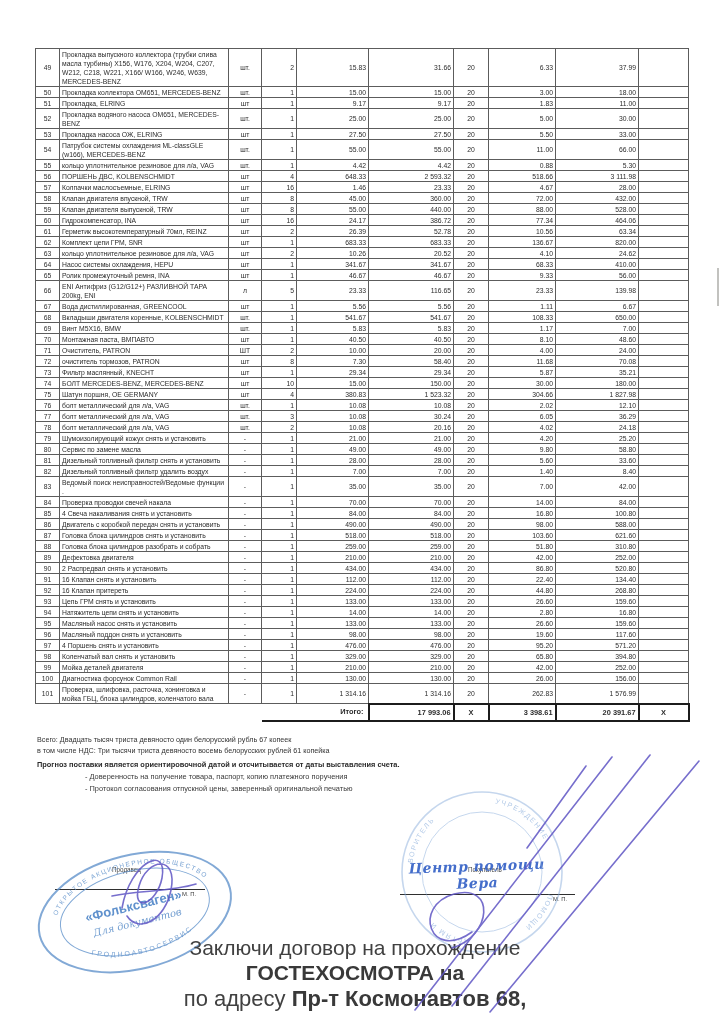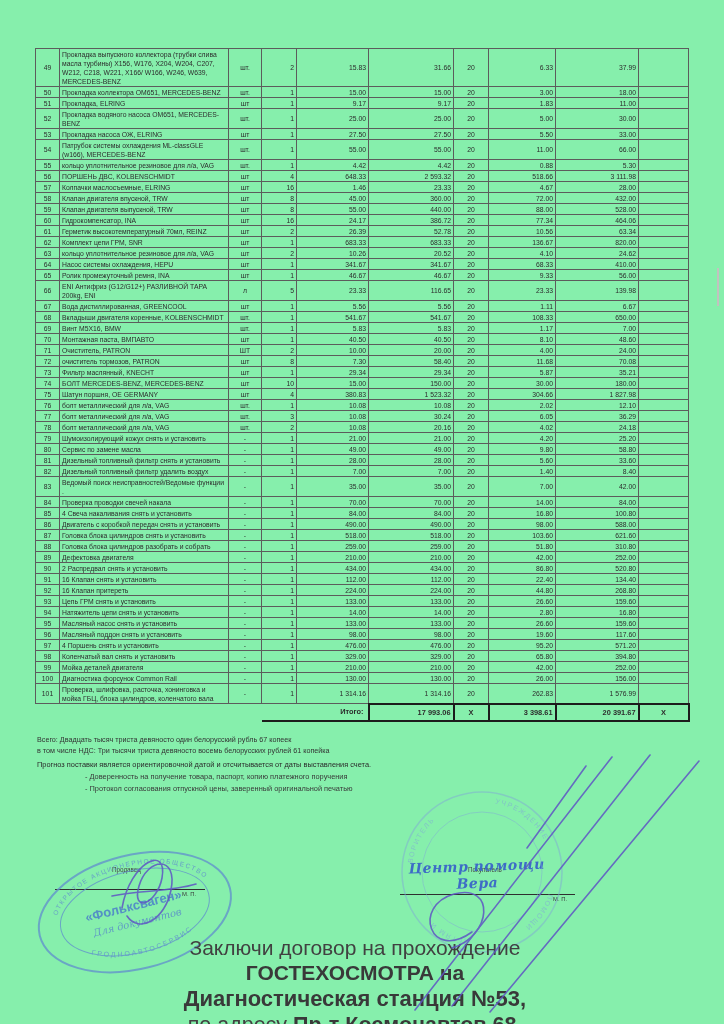--- a/index.html
+++ b/index.html
@@ -1,18 +1,18 @@
 <!DOCTYPE html>
 <html><head>
 <meta charset="utf-8">
 <style>
   html,body{margin:0;padding:0;background:#e8e8e6;}
   .page{
     position:relative;width:724px;height:1024px;margin:0 auto;
-    background:#86efac;overflow:hidden;
+    background:#ffffff;overflow:hidden;
     font-family:"Liberation Sans", sans-serif;color:#2e2e2e;
   }
   
   .inv{
     position:absolute;left:35px;top:48px;width:653px;
     border-collapse:collapse;table-layout:fixed;
     font-size:6.8px;line-height:9px;color:#2c2c2c;
   }
   .inv td{border:1px solid #5c5c5c;padding:0.5px 2px;vertical-align:middle;word-wrap:break-word;}
   .c-num{text-align:center;}
@@ -25,21 +25,21 @@
   .total-row td{font-weight:bold;font-size:7.4px;height:14px;}
   .t-spacer{border:none !important;}
   .t-label{border:none !important;border-bottom:2px solid #1c1c1c !important;text-align:right;padding-right:4px !important;}
   .t-box{border:2px solid #1c1c1c !important;}
   .t-x{text-align:center !important;}
   
   .summary{position:absolute;left:37px;top:734px;font-size:7.2px;line-height:11px;color:#333;}
   
   .notes{position:absolute;left:37px;top:760px;width:652px;font-size:7.4px;line-height:10.5px;color:#383838;}
   .note{margin-bottom:1.5px;}
-  .note.b{font-weight:normal;color:#2a2a2a;}
+  .note.b{font-weight:bold;color:#2a2a2a;}
   .note.ind{margin-left:48px;}
   
   .sig-label{position:absolute;font-size:6.3px;color:#444;}
   .sig-line{position:absolute;border-top:1.2px solid #2f2f2f;}
   .sig-mp{position:absolute;font-size:5.9px;color:#3a3a3a;}
   .buyer-hand{
     position:absolute;left:402px;top:858px;width:150px;text-align:center;
     font-family:"DejaVu Serif", serif;font-style:italic;font-weight:bold;
     font-size:14px;line-height:17px;color:#3a66c8;transform:rotate(-2deg);
     letter-spacing:0.5px;opacity:0.95;
@@ -800,18 +800,17 @@
       <path d="M 612,757 L 415,1010"></path>
       <path d="M 650,755 L 452,1006"></path>
       <path d="M 699,761 L 490,1012"></path>
       <path d="M 586,766 L 527,848"></path>
     </g>
   </svg>
 
   <div class="promo">
       <div class="promo-line"><span>Заключи договор на прохождение</span></div>
       <div class="promo-line"><span class="b">ГОСТЕХОСМОТРА на</span></div>
-      <div class="promo-line"><span class="b">Диагностическая станция №53,</span></div>
       <div class="promo-line"><span>по адресу </span><span class="b">Пр-т Космонавтов 68,</span></div>
     </div>
 
   <div class="edge-mark"></div>
 </div>
 
 </body></html>

